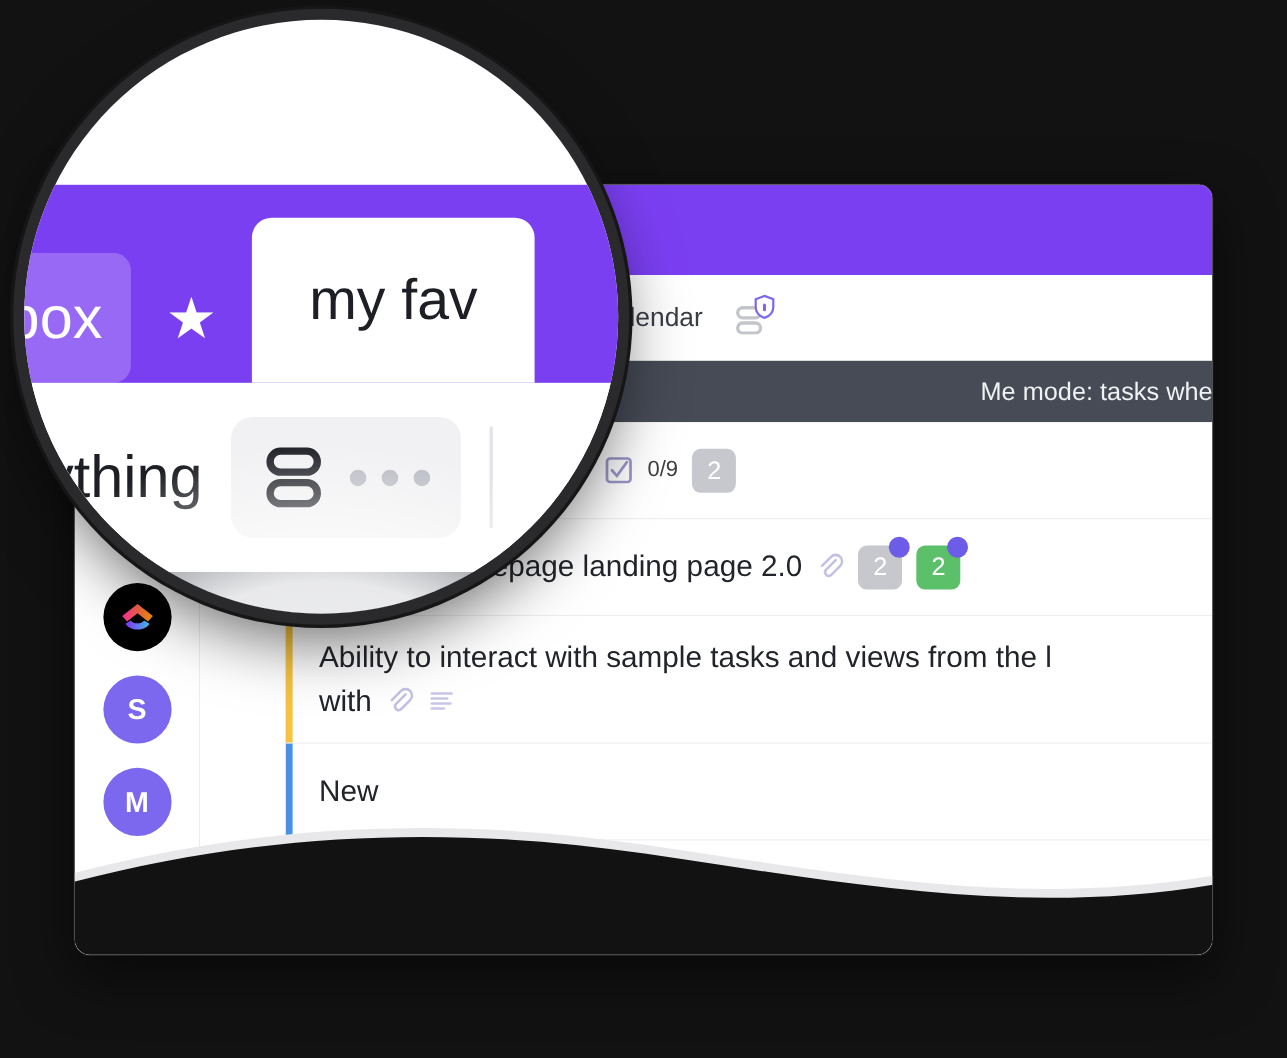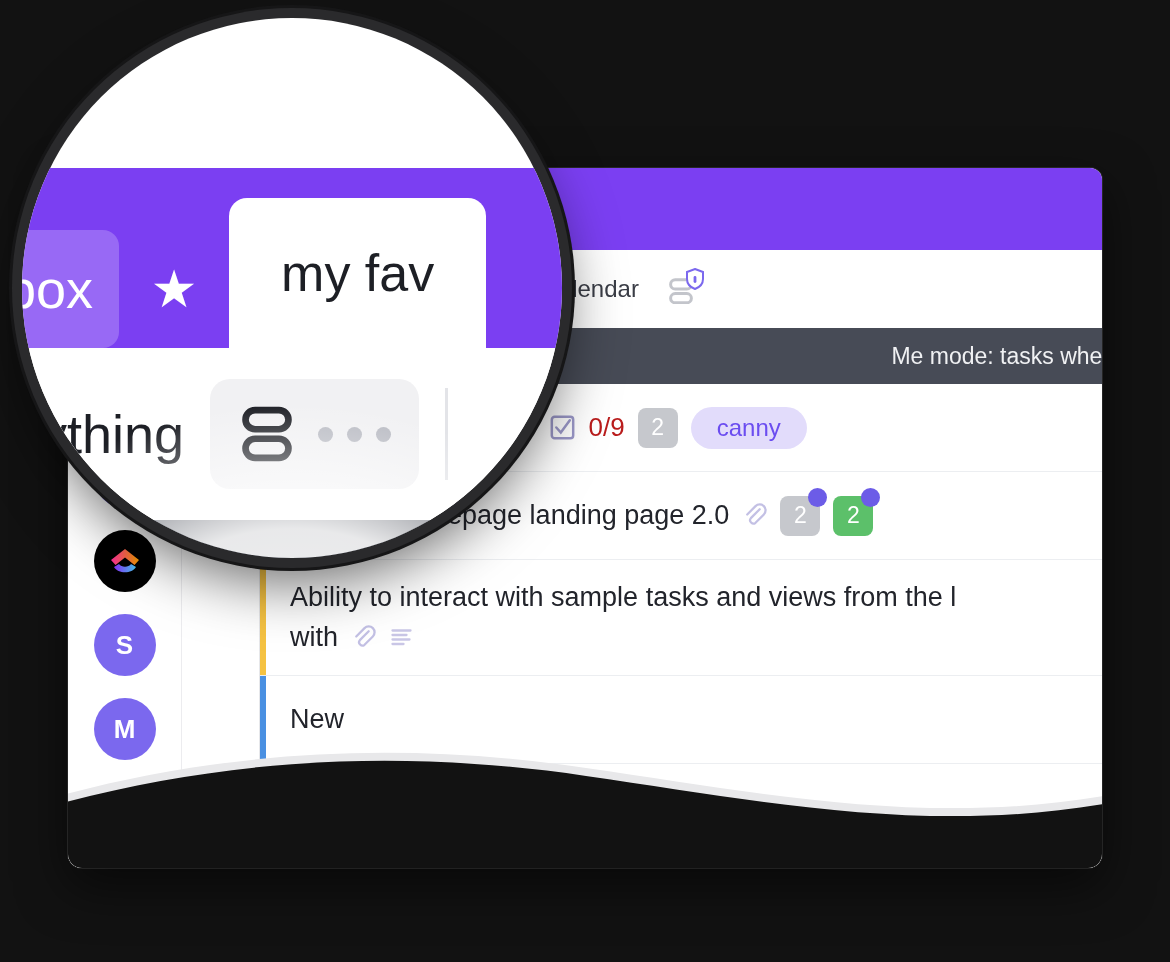--- a/index.html
+++ b/index.html
@@ -203,21 +203,21 @@
     align-items: center;
     flex-wrap: wrap;
     gap: 0 13px;
     padding: 14px 0;
   }
 
   .blocked-ico { width: 30px; height: 30px; flex: none; }
   .clip-ico { width: 25px; height: 27px; flex:none; opacity: .85; }
   .desc-ico { width: 25px; height: 20px; flex:none; }
   .check-ico { width: 27px; height: 27px; flex:none; }
-  .subcount { font-size: 26px; color: #b91c1c; }
+  .subcount { font-size: 20px; color: #404040; }
 
   .sq-badge {
     min-width: 40px; height: 40px;
     border-radius: 8px;
     display: flex; align-items: center; justify-content: center;
     color: #ffffff; font-size: 23px;
     position: relative;
     padding: 0 8px;
   }
   .sq-badge.gray { background: #c6c8cd; }
@@ -481,23 +481,20 @@
               </g>
             </svg>
             <svg class="check-ico" viewBox="0 0 24 24">
               <rect x="2.5" y="2.5" width="19" height="19" rx="2.5" fill="none" stroke="#9a97c7" stroke-width="2.2"></rect>
               <path d="M6.5 12 L10.5 16.5 L18.5 5.5" fill="none" stroke="#9a97c7" stroke-width="2.2" stroke-linecap="round"></path>
             </svg>
             <span class="subcount">0/9</span>
             <span class="sq-badge gray">
               <span>2</span>
             </span>
-            <span class="tag-pill">
-              <span>canny</span>
-            </span>
           </div>
         </div>
 
         <div class="task-row">
           <style>.task-row:nth-child(2)::before{background:#f05b4a}</style>
           <div class="task-inline">
             <svg class="blocked-ico" viewBox="0 0 24 24">
               <circle cx="12" cy="12" r="10" fill="#f47068"></circle>
               <rect x="6" y="10.4" width="12" height="3.2" rx="1.6" fill="#ffffff"></rect>
             </svg>

